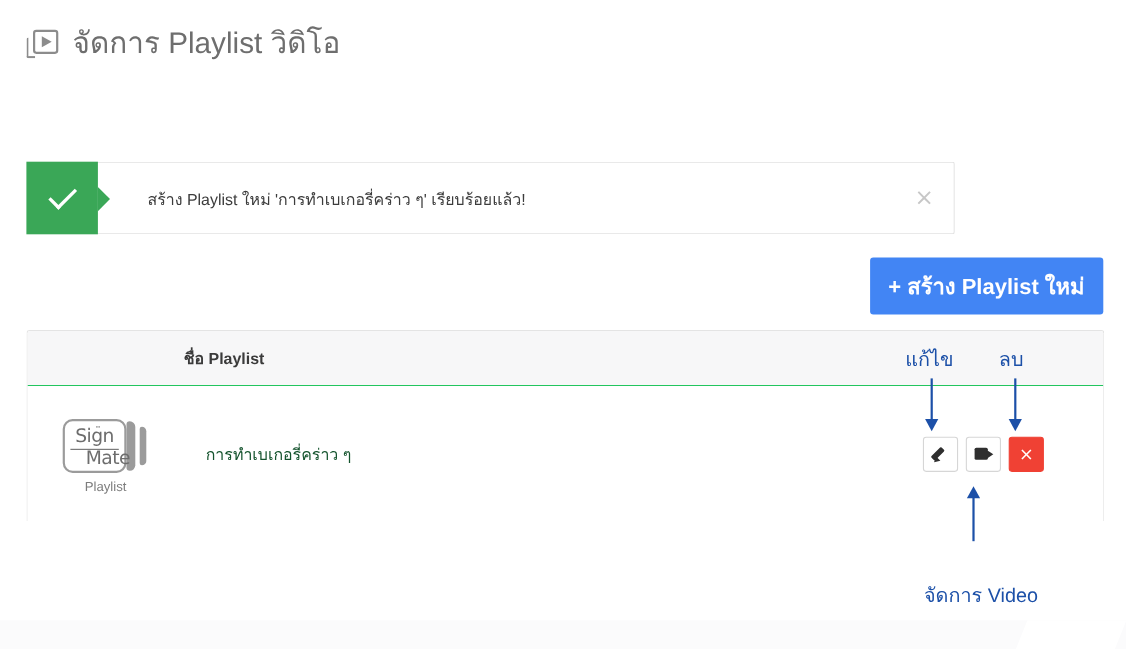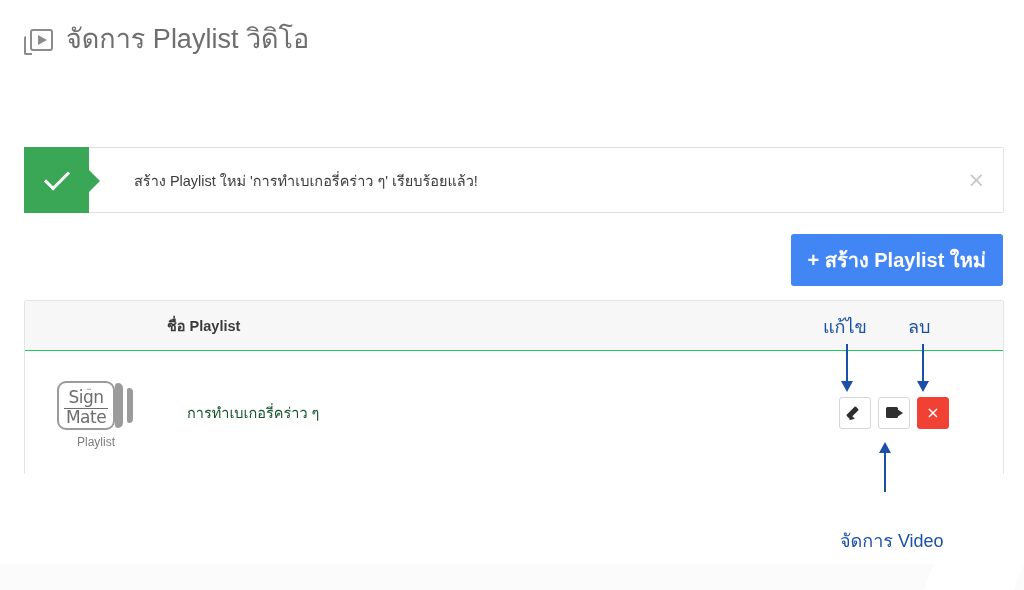--- a/index.html
+++ b/index.html
@@ -26,21 +26,21 @@
     position: absolute;
     right: 0; top: 0;
     width: 90px; height: 26px;
     background: #ffffff;
     transform: skewX(-22deg);
     transform-origin: top right;
   }
 
   
   .header { position: absolute; left: 24px; top: 24px; }
-  .title-row { display: flex; align-items: flex-end; gap: 12px; }
+  .title-row { display: flex; align-items: center; gap: 12px; }
   .lib-icon { width: 30px; height: 26px; position: relative; flex: 0 0 auto; }
   .lib-icon .back {
     position: absolute; left: 0; bottom: 0;
     width: 8px; height: 19px;
     border-left: 2.5px solid #8c8c8c;
     border-bottom: 2.5px solid #8c8c8c;
     border-radius: 2px 0 0 2px;
   }
   .lib-icon .front {
     position: absolute; left: 6px; top: 0;
@@ -68,21 +68,21 @@
     font-size: 14.5px;
     color: #8a8a8a;
     font-weight: 400;
     white-space: nowrap;
   }
 
   
   .alert {
     position: absolute;
     left: 24px; top: 147px;
-    width: 980px; height: 66px;
+    width: 844px; height: 66px;
     background: #ffffff;
     border: 1px solid #e2e2e2;
     border-left: none;
     border-radius: 2px;
     display: flex;
     align-items: center;
   }
   .alert-icon-box {
     position: absolute;
     left: 0; top: -1px;
@@ -189,21 +189,21 @@
     border-radius: 3px 5px 5px 3px;
   }
   .thumb .bar2 {
     position: absolute; left: 70px; top: 11px;
     width: 6px; height: 35px;
     background: #9b9b9b;
     border-radius: 2px 4px 4px 2px;
   }
   .thumb .sm-sign, .thumb .sm-mate {
     position: absolute;
-    left: 0; width: 58px;
+    left: 12px; width: 58px;
     text-align: center;
     color: #6d6d6d;
     font-family: "DejaVu Sans", sans-serif;
     font-size: 17px;
     letter-spacing: -0.5px;
     line-height: 1;
   }
   .thumb .sm-sign { top: 12px; border-bottom: 1.5px solid #6d6d6d; padding-bottom: 2px; width: 44px; left: 7px; }
   .thumb .sm-mate { top: 32px; }
   .thumb .tick {

